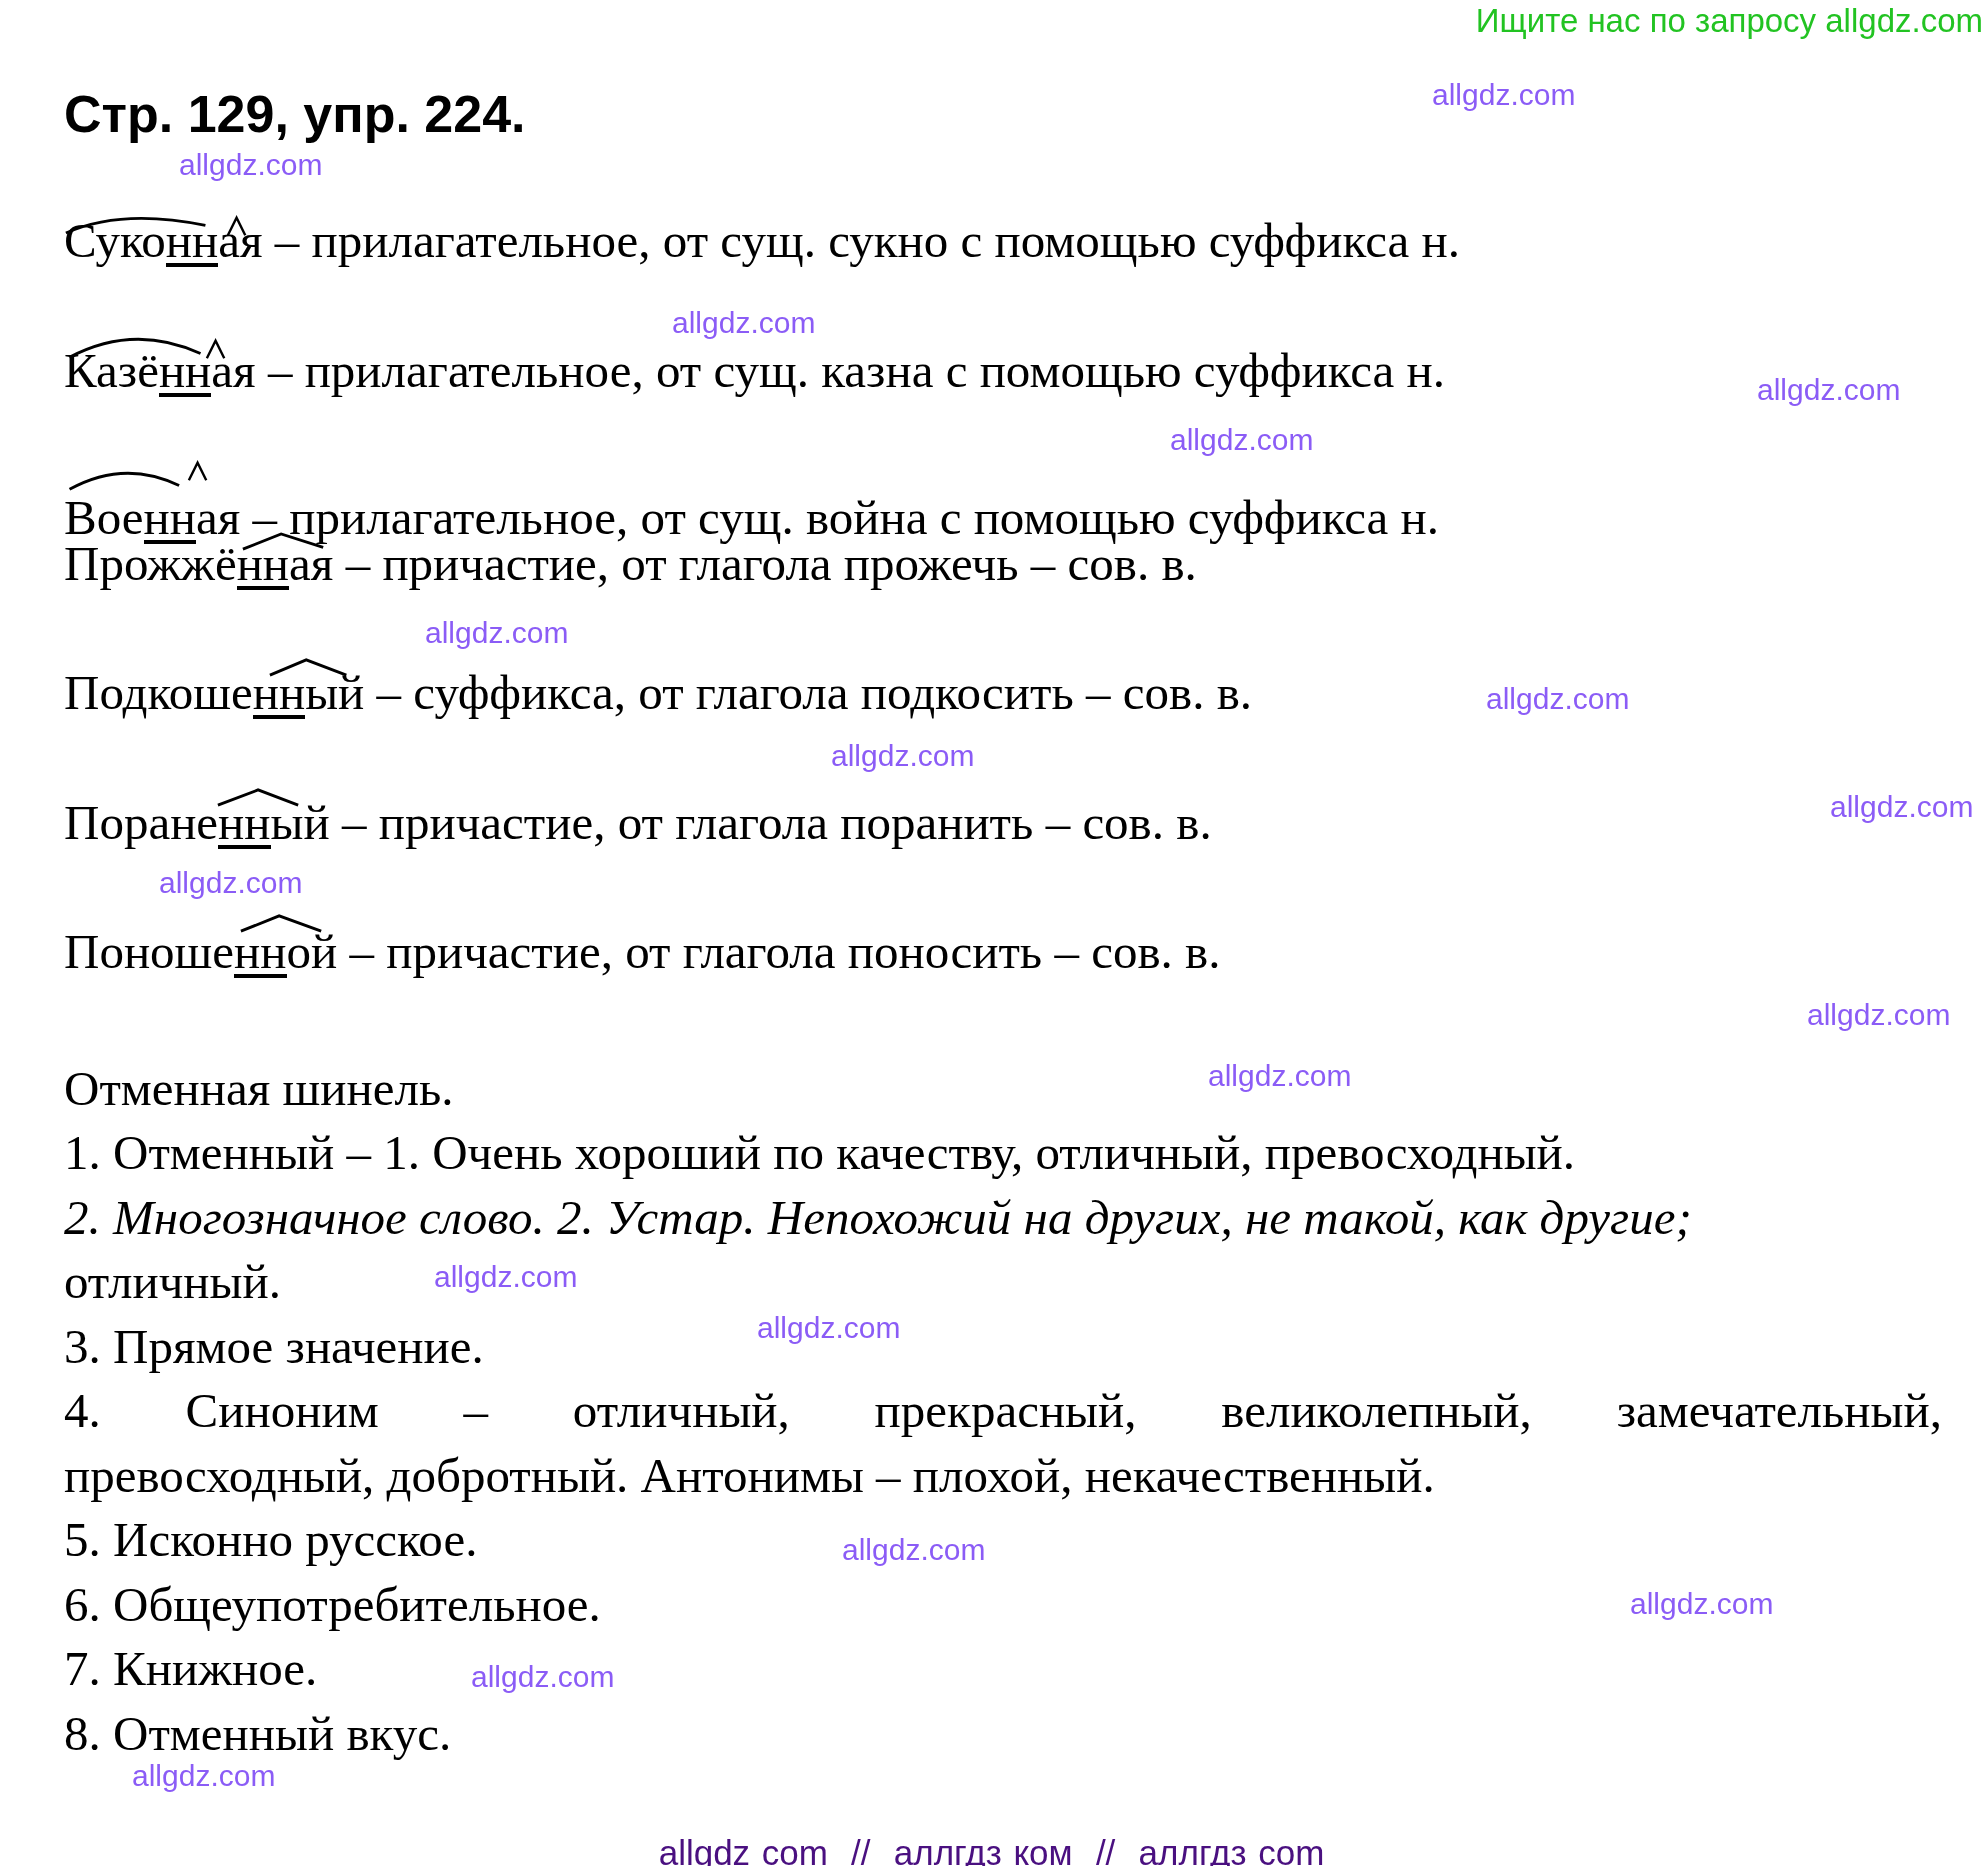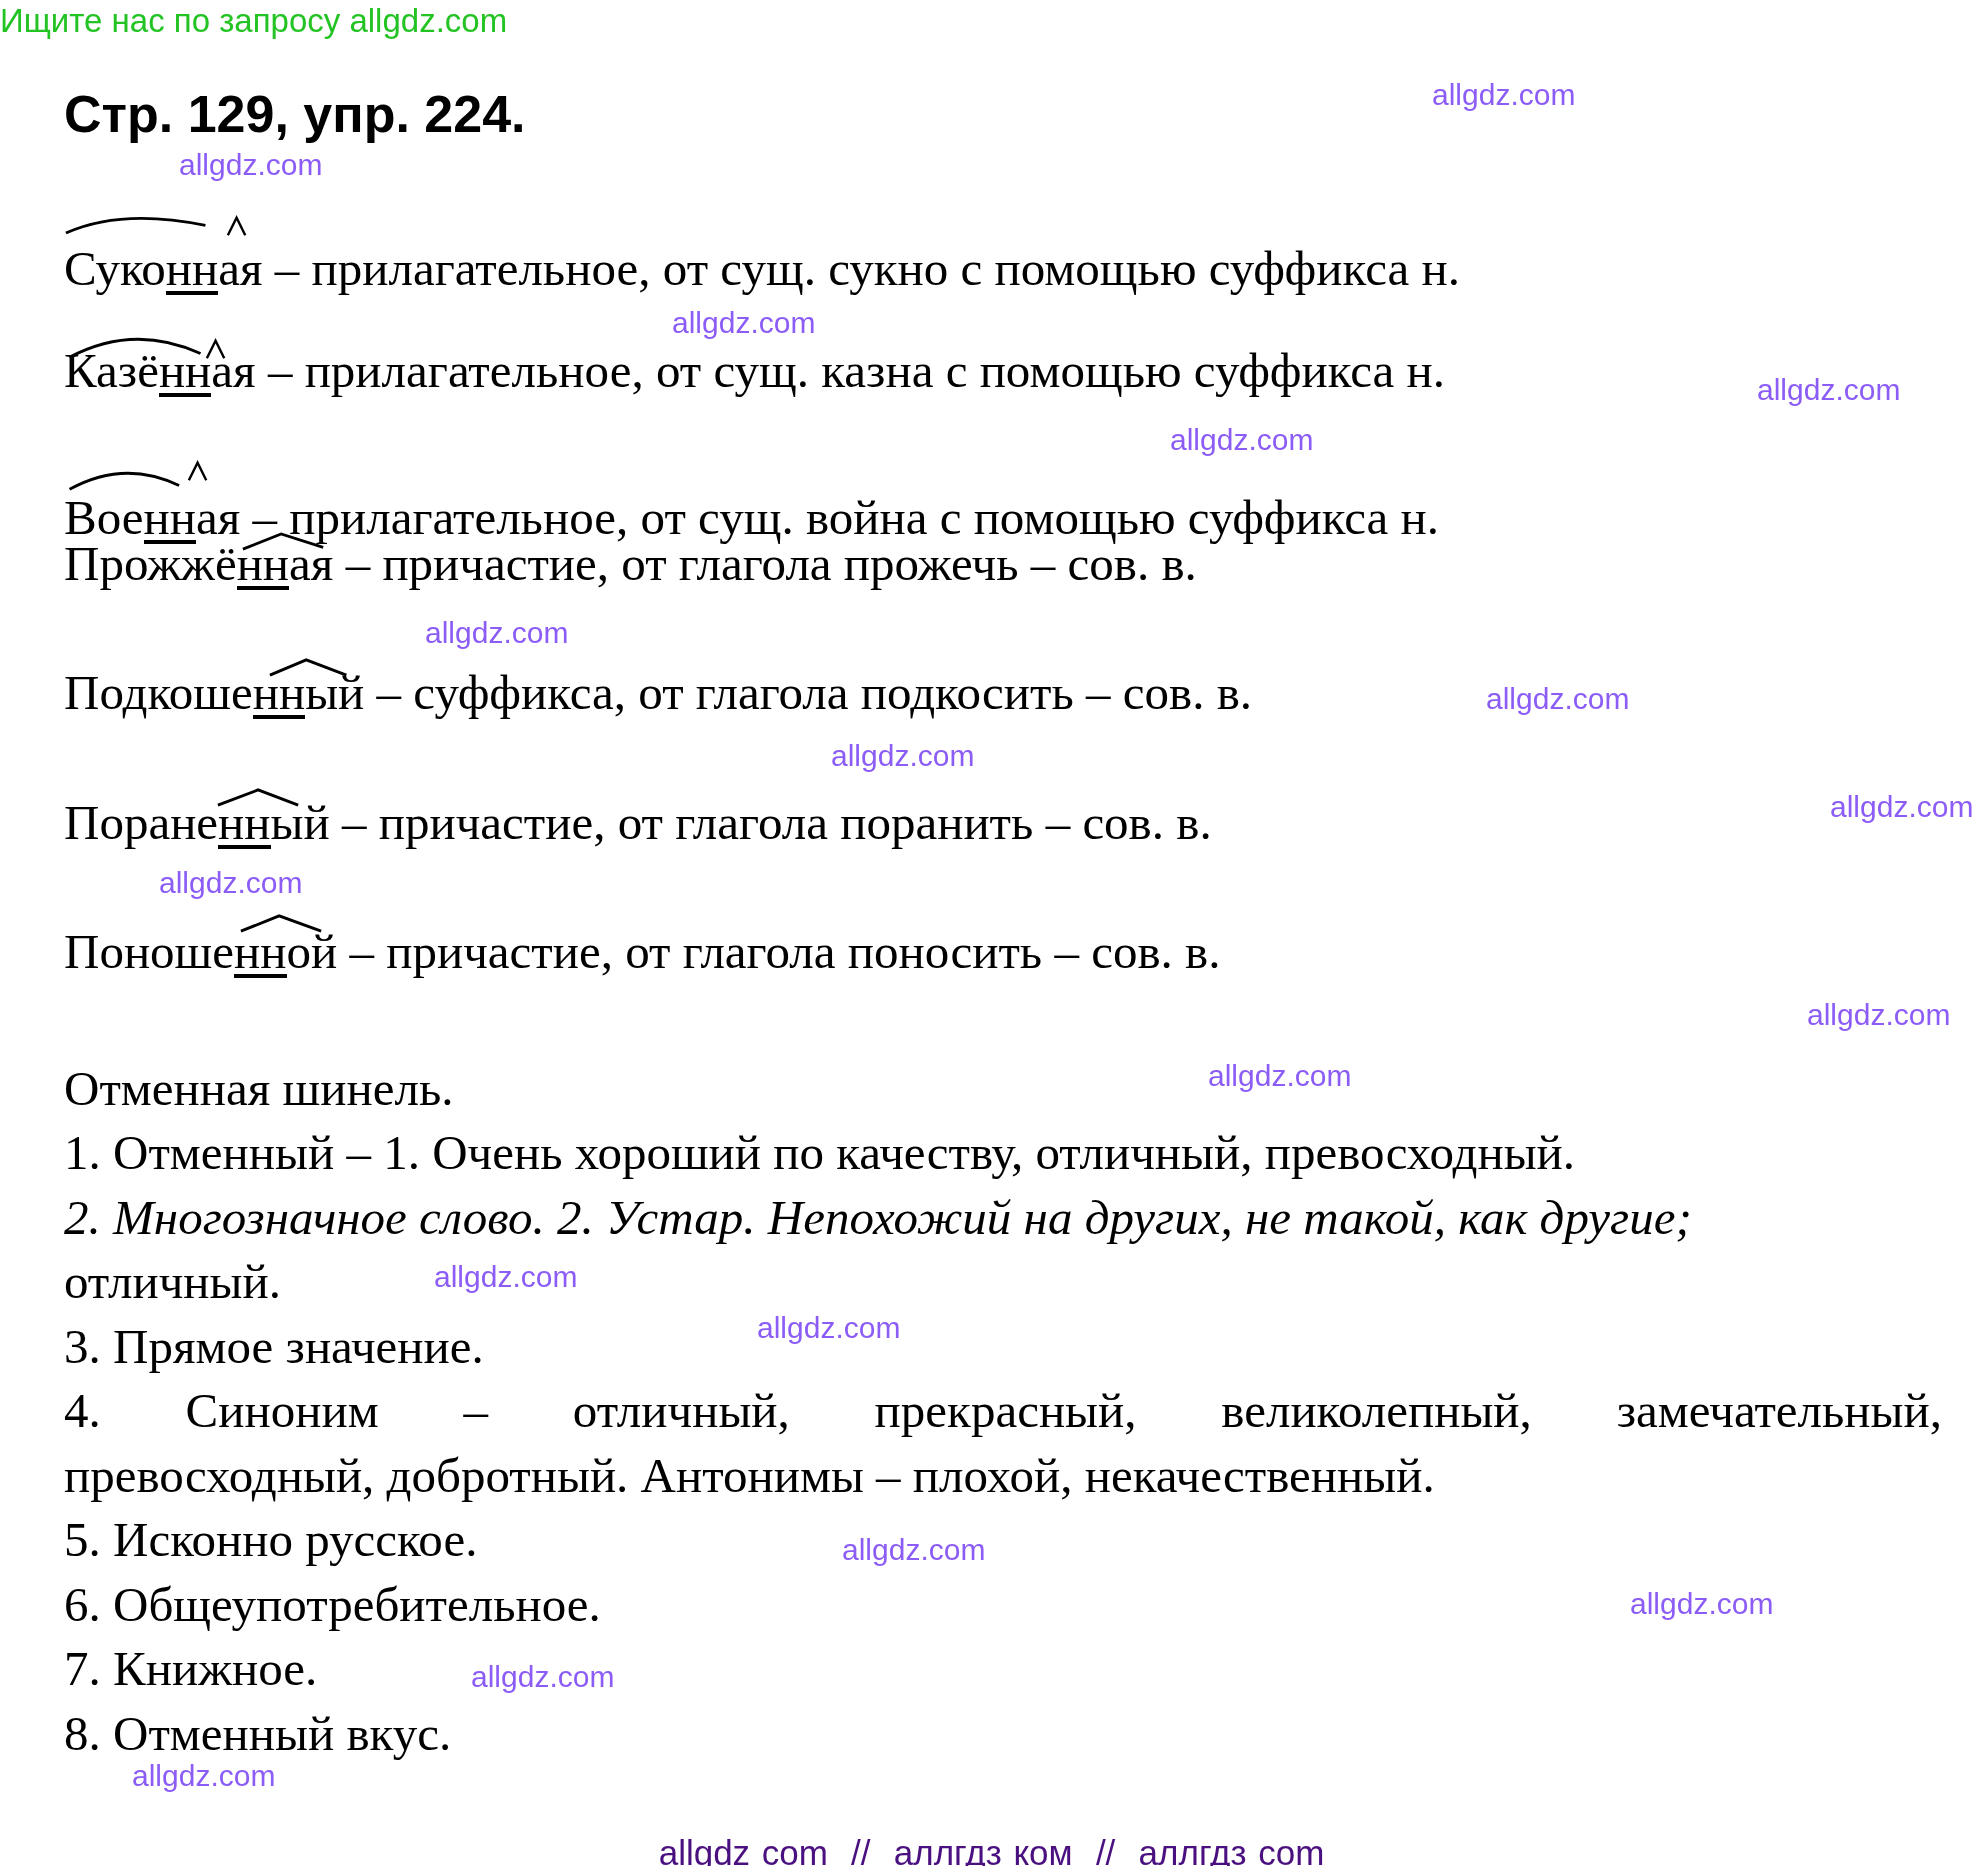--- a/index.html
+++ b/index.html
@@ -1,37 +1,37 @@
 <!DOCTYPE html>
 <html><head>
 <meta charset="utf-8">
 <style>
   html, body { margin:0; padding:0; background:#ffffff; }
   body { width:1983px; height:1867px; position:relative; overflow:hidden; }
-  .top-banner { position:absolute; left:0; width:1983px; top:1.9px; text-align:left;
+  .top-banner { position:absolute; left:0; width:1983px; top:1.9px; text-align:right;
     font-family:"Liberation Sans", sans-serif; font-size:33px; color:#22c322; }
   .title { position:absolute; left:64px; top:84px; font-family:Liberation Sans, sans-serif;
     font-weight:bold; font-size:52px; color:#000; }
   .line { position:absolute; left:64px; font-family:"Liberation Serif", serif; font-size:49px;
     color:#000; white-space:nowrap; line-height:1; }
   .justify { width:1878px; text-align:justify; text-align-last:justify; white-space:normal; }
   .wm { position:absolute; font-family:"Liberation Sans", sans-serif; font-size:30px; color:#8b5cf6; white-space:nowrap; }
   .footer { position:absolute; left:0; width:1983px; top:1833px; text-align:center;
     font-family:"Liberation Sans", sans-serif; font-size:35px; color:#4a1080; word-spacing:1.9px; }
   .suf { position:relative; display:inline-block; border-bottom:4.8px solid #000; line-height:0.92; }
   .arc { position:absolute; pointer-events:none; overflow:visible; }
 </style>
 </head>
 <body>
 
 <div class="top-banner">Ищите нас по запросу allgdz.com</div>
 
 <div class="title">Стр. 129, упр. 224.</div>
 
-<div class="line" style="top:216px;margin-top:28px;">
+<div class="line" style="top:216px;">
   <span>Сук</span><span>о</span><span class="suf">нн</span><span>ая</span><span> – прилагательное, от сущ. сукно с помощью суффикса н.</span>
 </div>
 <svg class="arc" style="left:64px;top:208px;" width="172" height="29" viewBox="0 0 180 30">
     <path d="M2 26 Q 60 0 148 18" stroke="#000" stroke-width="3" fill="none"></path>
     <path d="M228 24"></path>
   </svg>
 <svg class="arc" style="left:224px;top:212px;" width="29" height="29" viewBox="0 0 30 30">
     <path d="M4 24 L13 6 L22 24" stroke="#000" stroke-width="2.5" fill="none"></path>
   </svg>
 

